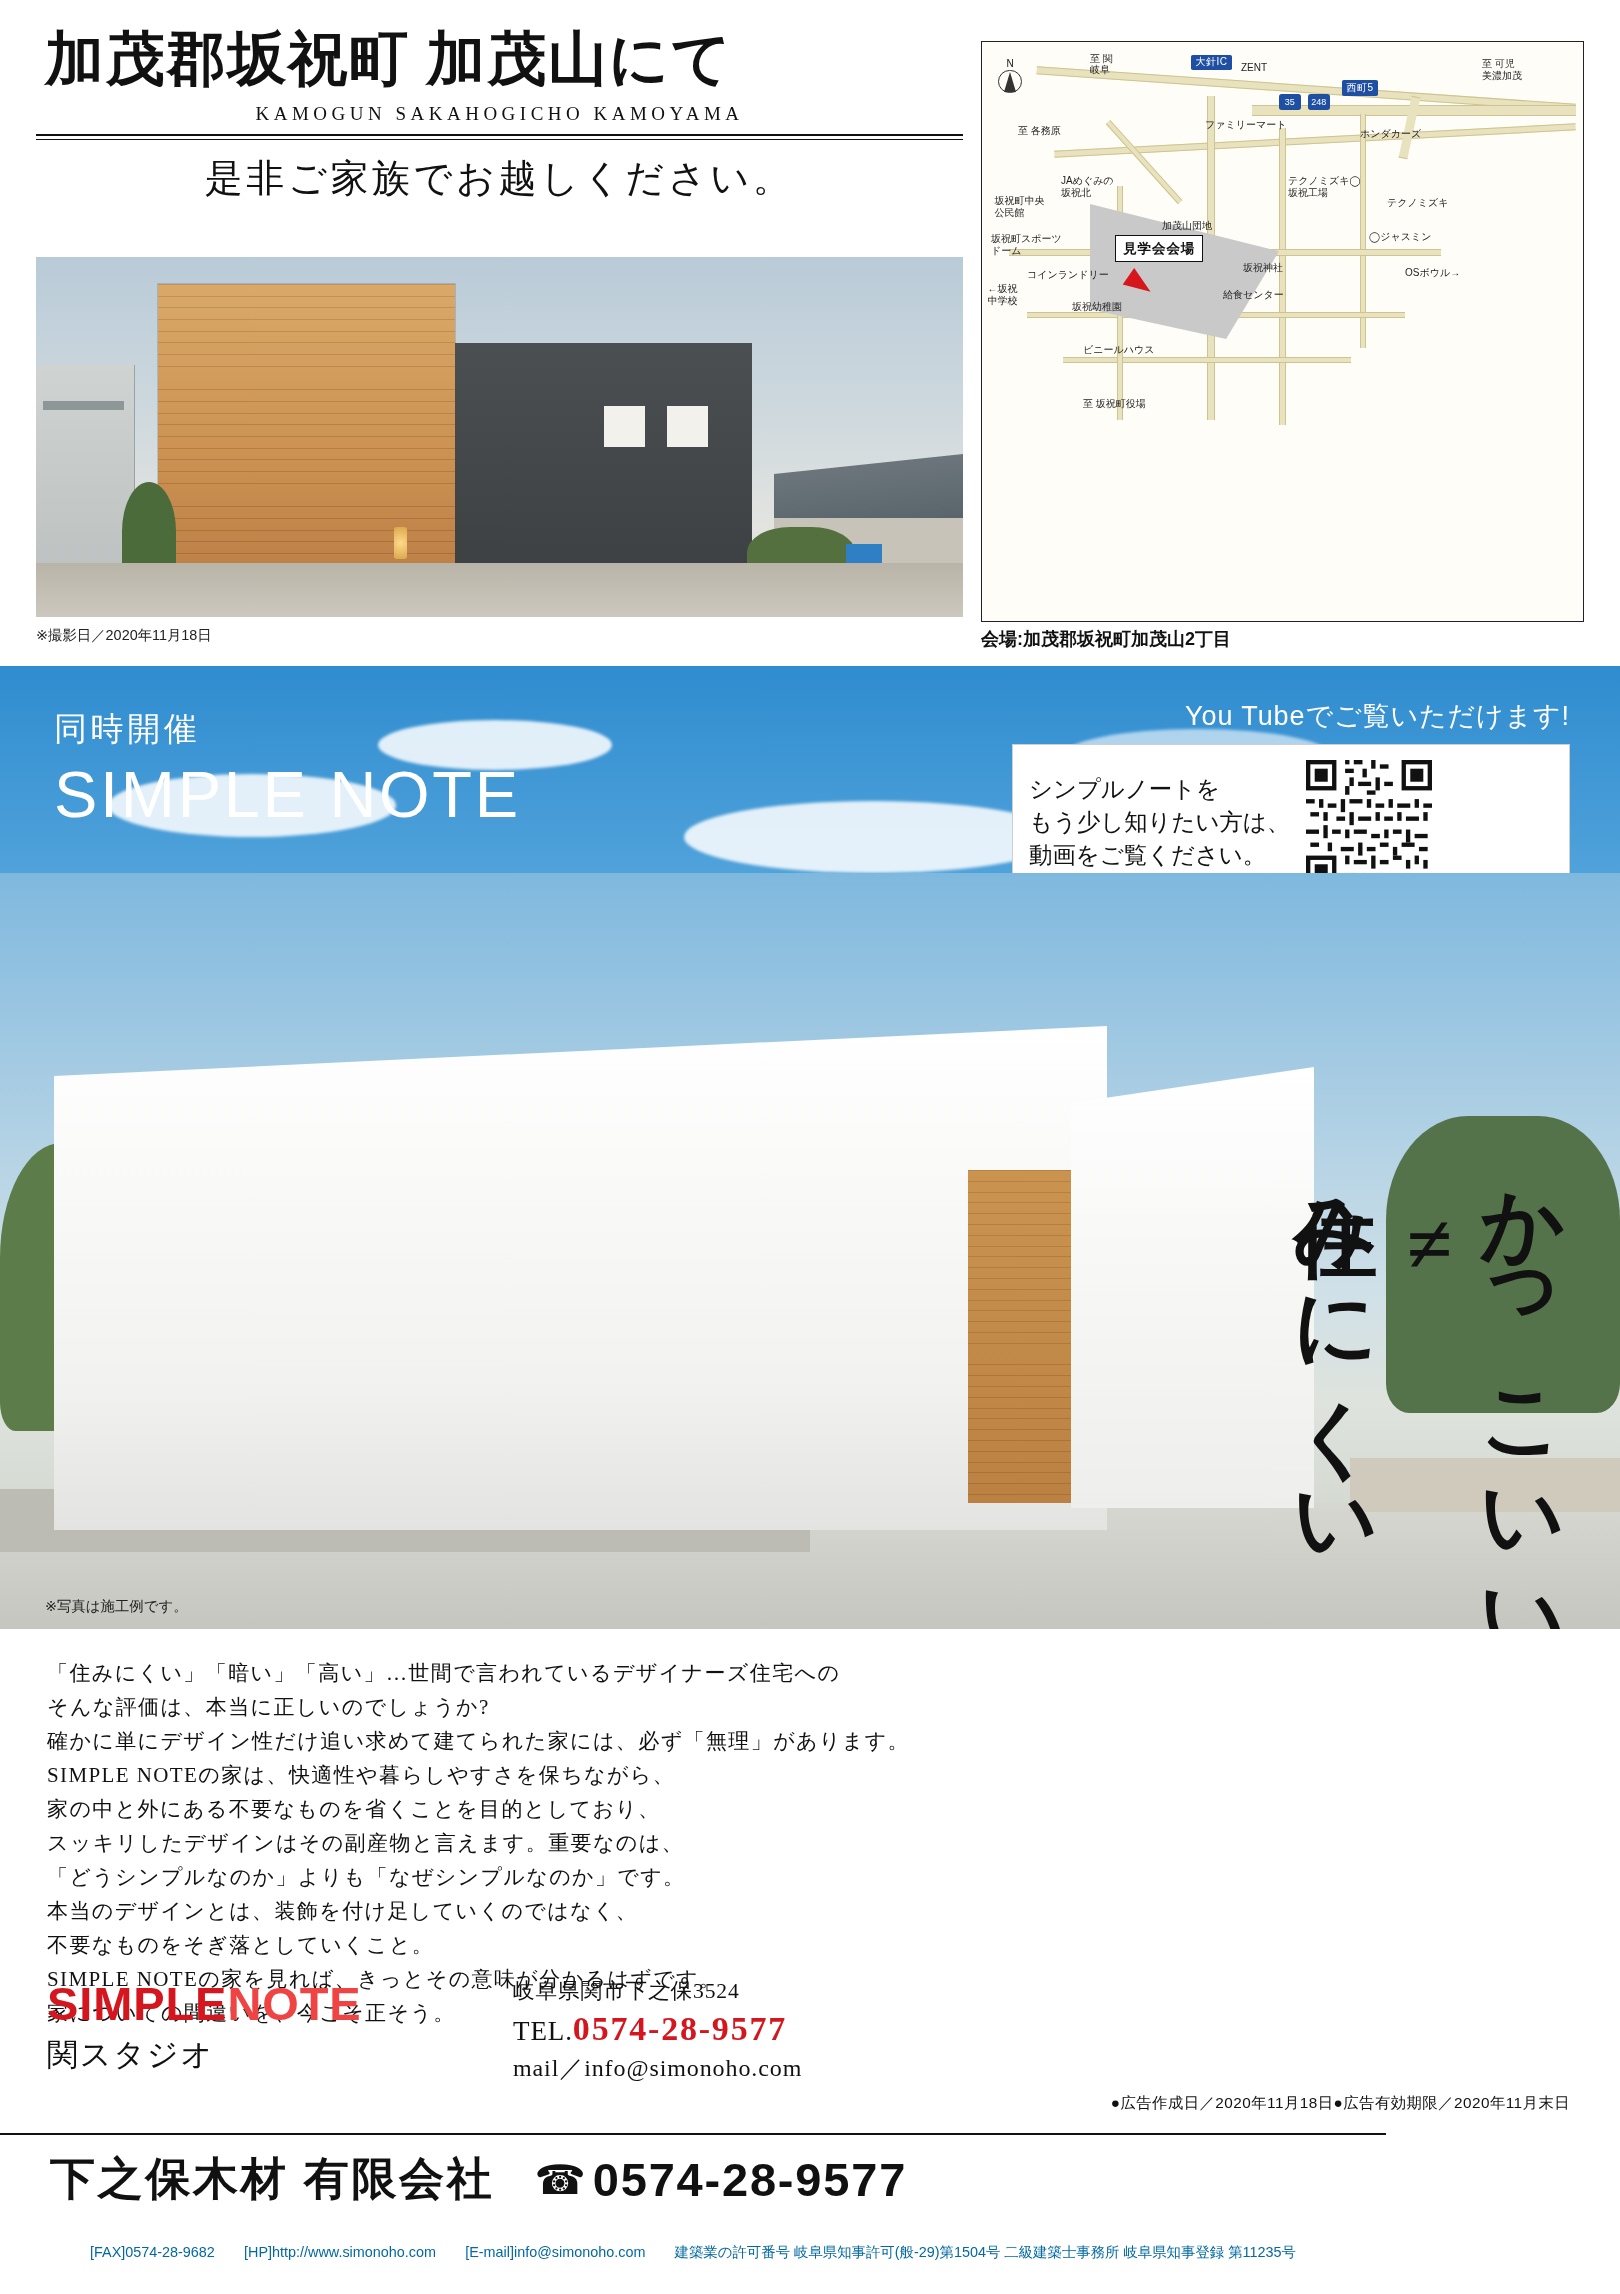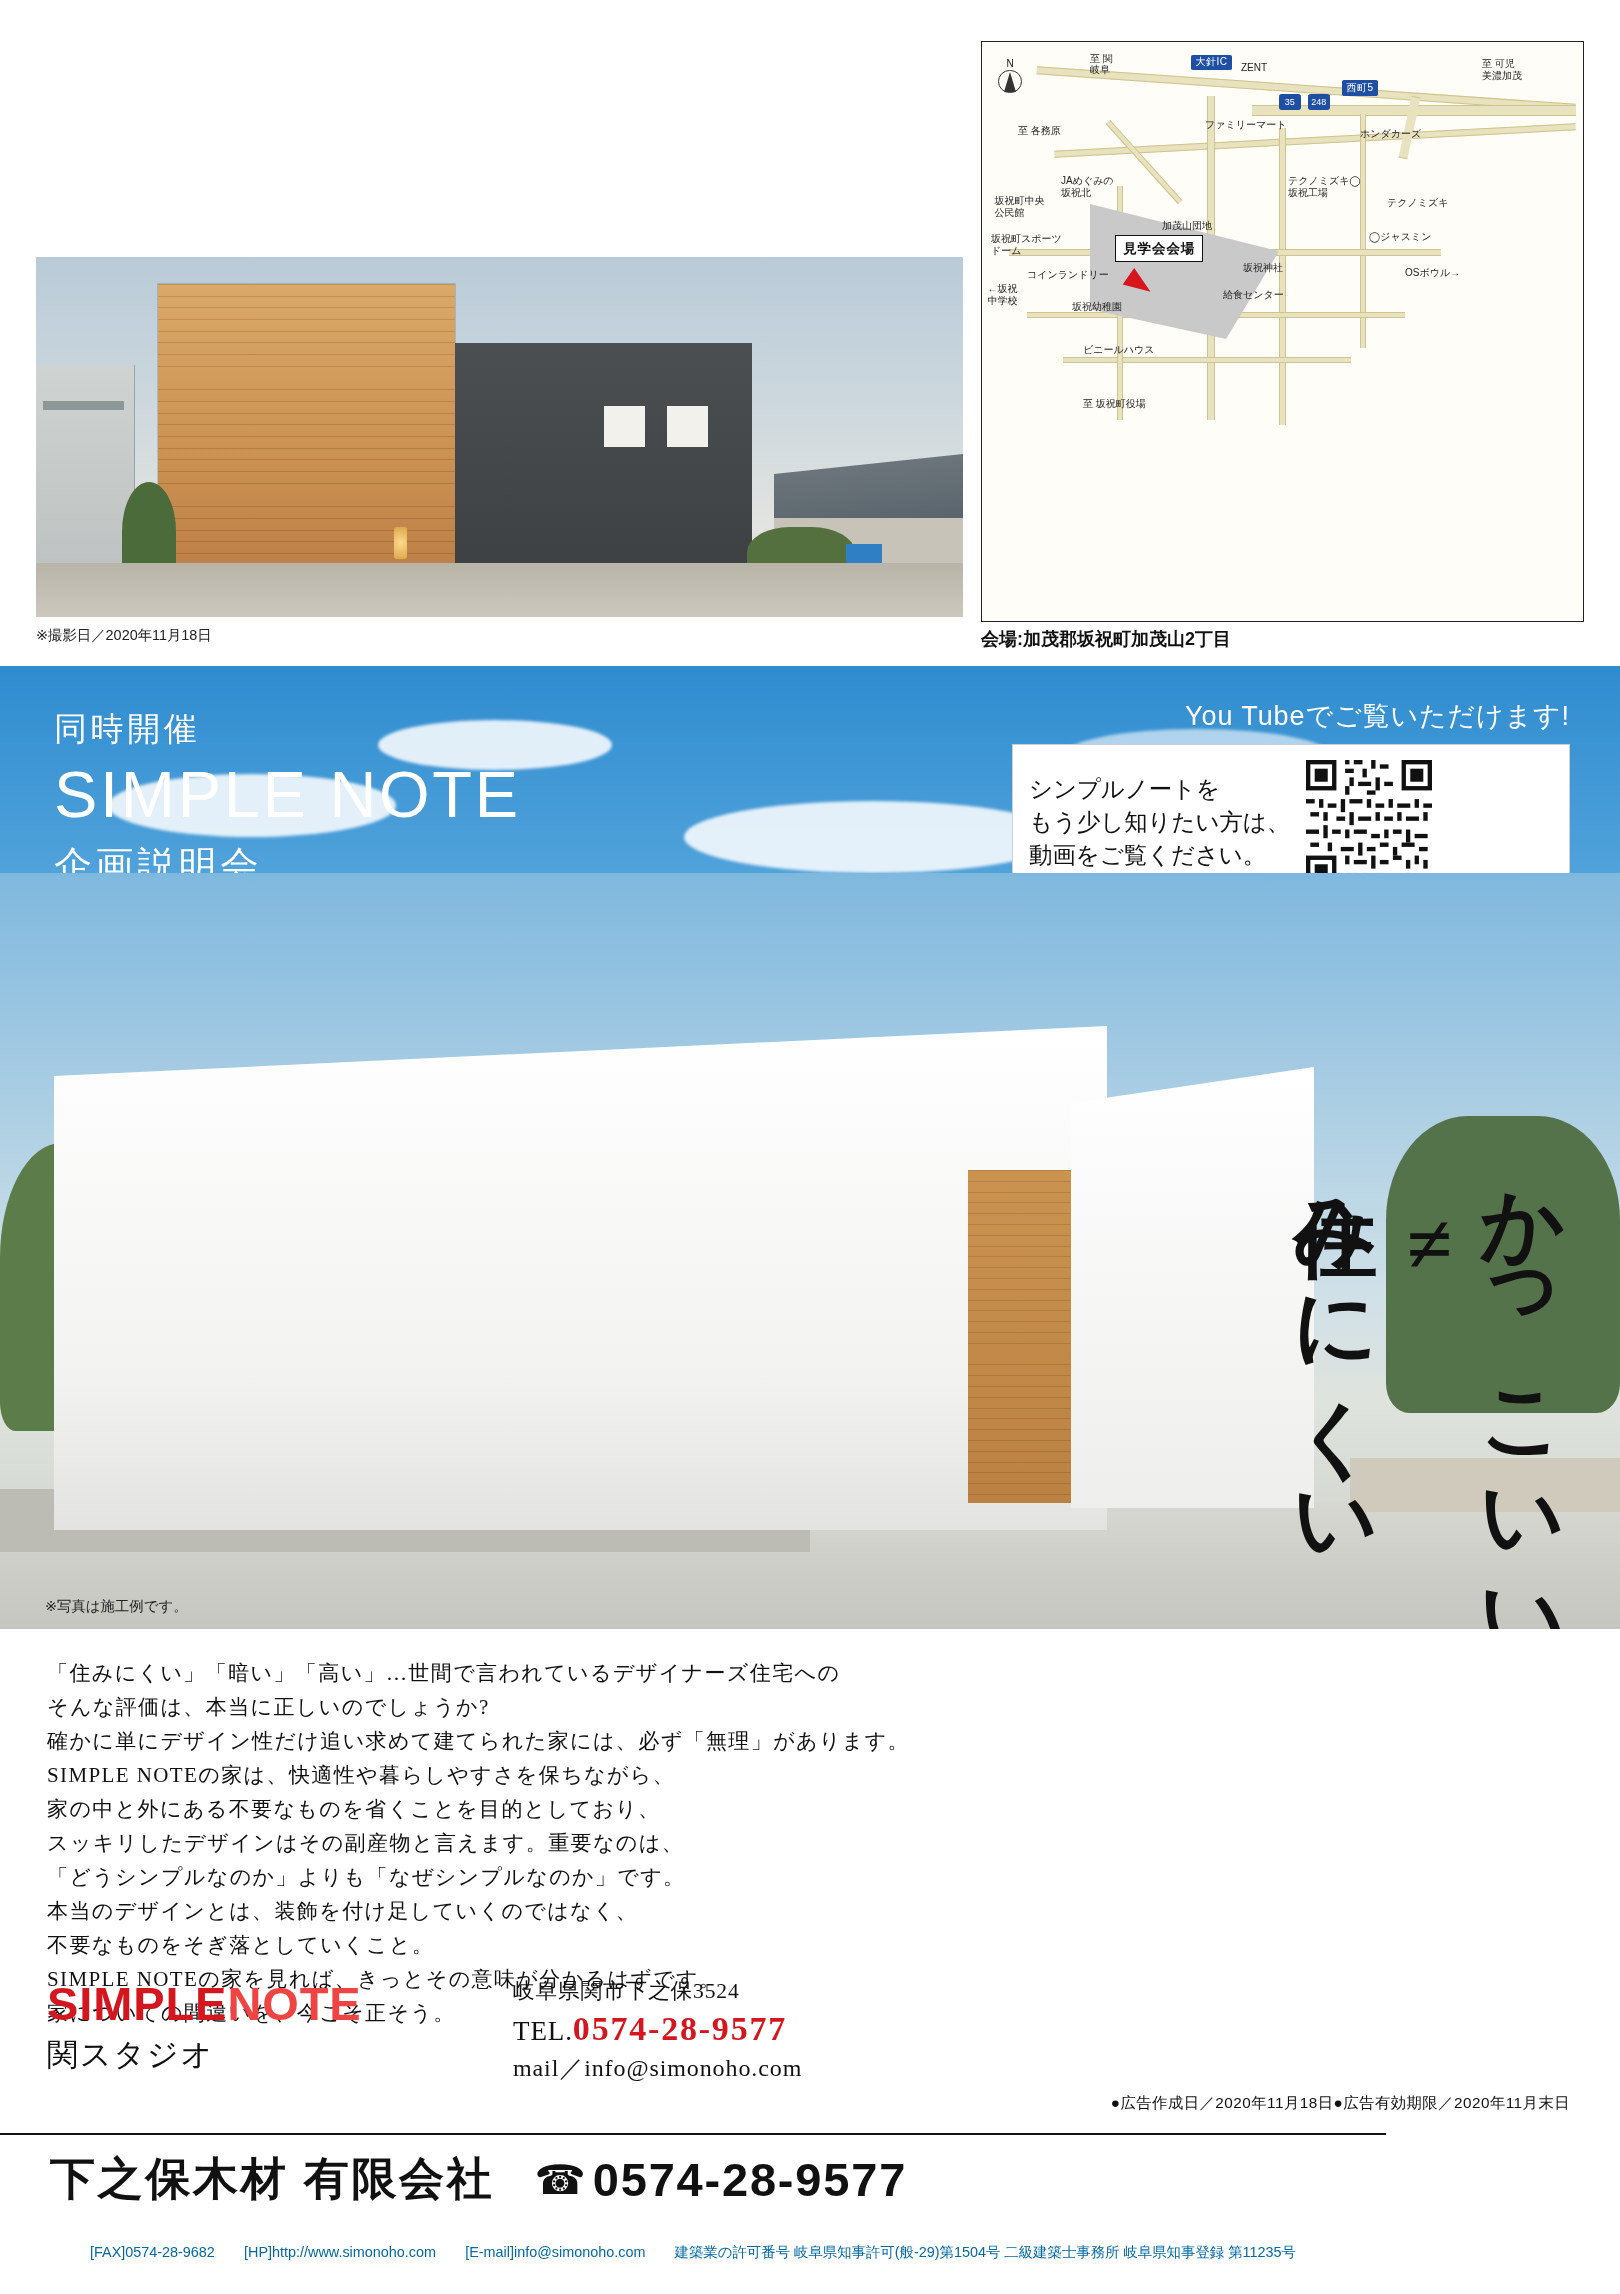--- a/index.html
+++ b/index.html
@@ -274,20 +274,26 @@
   }
   .footer-bottom span { margin:0 12.6px; }
 </style>
 </head>
 <body>
 
 <div class="page">
 
   <div class="top">
 
+    <div class="headline-block">
+      <div class="headline-main">加茂郡坂祝町 加茂山にて</div>
+      <div class="headline-romaji">KAMOGUN SAKAHOGICHO KAMOYAMA</div>
+      <div class="rule-double"></div>
+      <div class="headline-sub">是非ご家族でお越しください。</div>
+    </div>
 
     <div class="photo-top">
       <div class="sky"></div>
       <div class="left-house"></div>
       <div class="wood-block"></div>
       <div class="dark-block">
         <div class="win w1"></div>
         <div class="win w2"></div>
       </div>
       <div class="entry-light"></div>
@@ -367,21 +373,20 @@
   <div class="mid">
     <div class="cloud" style="left:108px;top:108px;width:288px;height:63px;"></div>
     <div class="cloud" style="left:378px;top:54px;width:234px;height:50px;"></div>
     <div class="cloud" style="left:684px;top:135px;width:378px;height:72px;"></div>
     <div class="cloud" style="left:1062px;top:63px;width:270px;height:54px;opacity:.7;"></div>
     <div class="cloud" style="left:36px;top:234px;width:468px;height:81px;opacity:.65;"></div>
 
     <div class="simul">
       <div class="s1">同時開催</div>
       <div class="s2">SIMPLE NOTE</div>
-      <div class="s3">企画説明会</div>
     </div>
 
     <div class="yt-wrap">
       <div class="yt-title">You Tubeでご覧いただけます!</div>
       <div class="yt-card">
         <div class="txt" style="white-space:pre-line;">シンプルノートを
 もう少し知りたい方は、
 動画をご覧ください。</div>
         <div class="qr">
           <svg width="126" height="126" viewBox="0 0 29 29">

